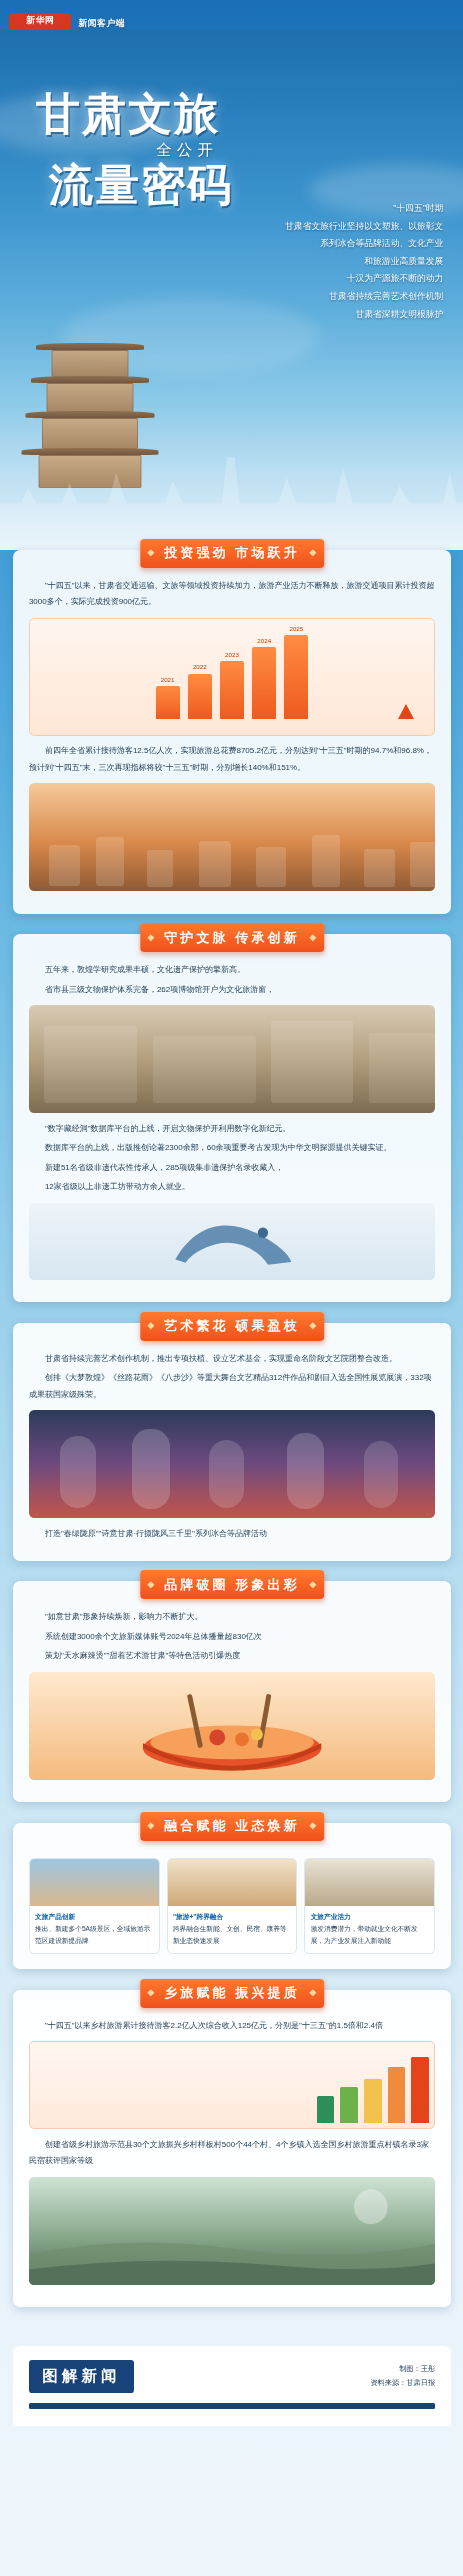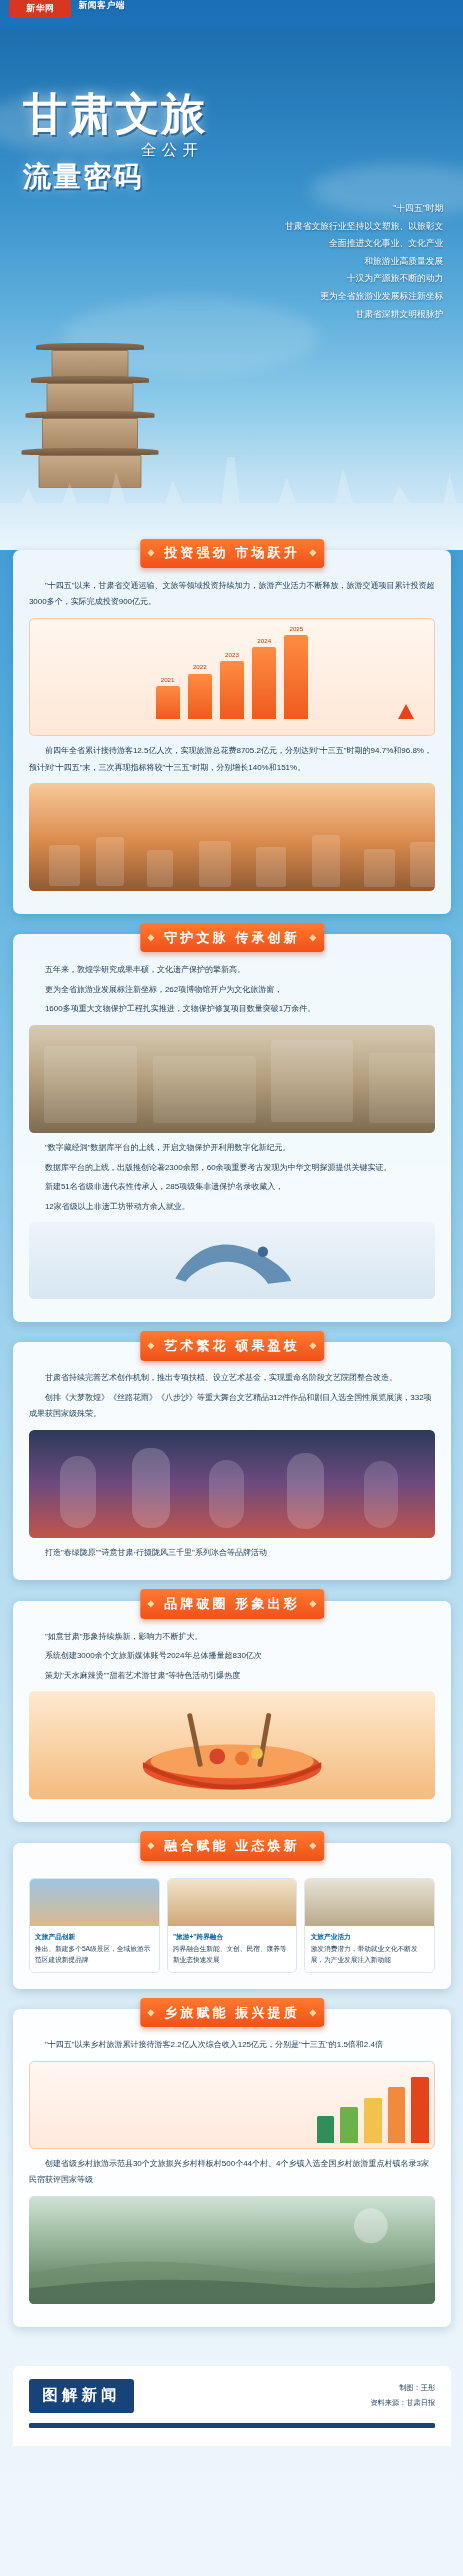--- a/index.html
+++ b/index.html
@@ -14,21 +14,21 @@
     position: relative;
     background: linear-gradient(180deg, #1a6fb5 0%, #2a86c8 6%, #3e9ad4 14%, #57aede 22%, #7cc2e6 30%, #a6d6ee 40%, #cfe8f5 52%, #e8f3fa 64%, #f2f8fc 78%, #eaf4fb 92%, #dceefa 100%);
     overflow: hidden;
   }
 
   
   .topbar {
     position: relative;
     height: 30px;
     display: flex;
-    align-items: flex-start;
+    align-items: flex-end;
     padding: 0 9.3px;
     gap: 7.2px;
     z-index: 40;
   }
   .logo-badge {
     width: 62px; height: 17.5px;
     background: #d93621;
     border-radius: 2.1px;
     display: flex; align-items: center; justify-content: center;
     color: #fff; font-size: 8.8px; font-weight: bold; letter-spacing: 0.5px;
@@ -57,45 +57,47 @@
     filter: blur(7.2px);
   }
   .c1 { width: 216px; height: 62px; left: -20.6px; top: 62px; }
   .c2 { width: 185px; height: 52px; right: -31px; top: 134px; }
   .c3 { width: 258px; height: 77px; left: 62px; top: 268px; background: rgba(255,255,255,.14); }
 
   .hero-title {
     position: absolute;
     left: 23px; top: 62px;
     z-index: 20;
+    text-align: center;
   }
   .ht-line1 {
     font-size: 44px;
     font-weight: bold;
     color: #ffffff;
     letter-spacing: 2.1px;
     text-shadow: 1.5px 2.1px 0 rgba(10,60,110,.55), 0 0 11.3px rgba(255,255,255,.45);
     line-height: 1.05;
     font-family: "Liberation Serif", "DejaVu Serif", serif;
   }
   .ht-sub {
     font-size: 15.5px;
     color: #ffffff;
     letter-spacing: 5.2px;
     margin: 2.1px 0 1px 118px;
     text-shadow: 0.5px 1px 2.1px rgba(0,0,0,.4);
   }
   .ht-line2 {
-    font-size: 28px;
+    font-size: 44px;
     font-weight: bold;
     color: #ffffff;
     letter-spacing: 2.1px;
     text-shadow: 1.5px 2.1px 0 rgba(10,60,110,.55), 0 0 11.3px rgba(255,255,255,.45);
     line-height: 1.05;
     font-family: Liberation Sans, sans-serif;
+    margin-left: 26px;
   }
 
   .hero-points {
     position: absolute;
     right: 20.6px; top: 170px;
     width: 206px;
     z-index: 22;
     text-align: right;
   }
   .hero-points li {
@@ -331,24 +333,24 @@
 
     <div class="hero-title">
       <div class="ht-line1">甘肃文旅</div>
       <div class="ht-sub">全公开</div>
       <div class="ht-line2">流量密码</div>
     </div>
 
     <ul class="hero-points">
       <li>"十四五"时期</li>
       <li>甘肃省文旅行业坚持以文塑旅、以旅彰文</li>
-      <li>全面推进文化事业、文化产业</li>
+      <li>系列冰合等品牌活动、文化产业</li>
       <li>和旅游业高质量发展</li>
       <li>十汉为产源旅不断的动力</li>
-      <li>更为全省旅游业发展标注新坐标</li>
+      <li>甘肃省持续完善艺术创作机制</li>
       <li>甘肃省深耕文明根脉护</li>
     </ul>
   </div>
 
   <div class="section">
     <div class="sec-head">投资强劲  市场跃升</div>
     <div class="body-text">
       <p>"十四五"以来，甘肃省交通运输、文旅等领域投资持续加力，旅游产业活力不断释放，旅游交通项目累计投资超3000多个，实际完成投资900亿元。</p>
       <div class="fig chart-fig">
         <div class="bar" style="height:38%">
@@ -379,22 +381,21 @@
         <div class="ghost" style="left:335px; top:66px; width:31px; height:38px;"></div>
         <div class="ghost" style="left:381px; top:59px; width:29px; height:45px;"></div>
       </div>
     </div>
   </div>
 
   <div class="section">
     <div class="sec-head">守护文脉  传承创新</div>
     <div class="body-text">
       <p>五年来，敦煌学研究成果丰硕，文化遗产保护的擎新高。</p>
-      <p>更为全省旅游业发展标注新坐标，262项博物馆开户为文化旅游窗，</p>
-      <p>1600多项重大文物保护工程扎实推进，文物保护修复项目数量突破1万余件。</p>
+      <p>省市县三级文物保护体系完备，262项博物馆开户为文化旅游窗，</p>
       <div class="fig photo heritage">
         <div class="ghost" style="left:15.5px; top:20.6px; width:93px; height:77px; background:rgba(255,255,255,.12);"></div>
         <div class="ghost" style="left:124px; top:31px; width:103px; height:67px; background:rgba(255,255,255,.10);"></div>
         <div class="ghost" style="left:242px; top:15.5px; width:82px; height:82px; background:rgba(255,255,255,.13);"></div>
         <div class="ghost" style="left:340px; top:28px; width:88px; height:70px; background:rgba(255,255,255,.10);"></div>
       </div>
       <p class="quote">"数字藏经洞"数据库平台的上线，开启文物保护开利用数字化新纪元。</p>
       <p>数据库平台的上线，出版推创论著2300余部，60余项重要考古发现为中华文明探源提供关键实证。</p>
       <p>新建51名省级非遗代表性传承人，285项级集非遗保护名录收藏入，</p>
       <p>12家省级以上非遗工坊带动方余人就业。</p>

